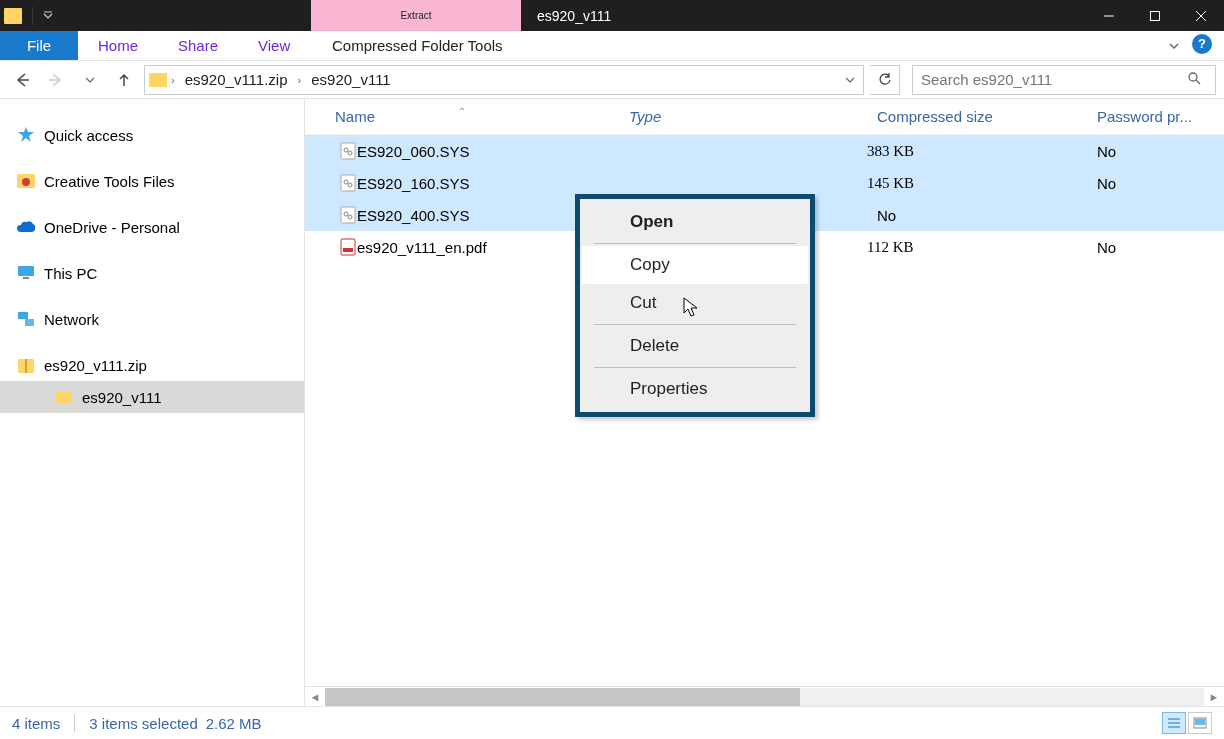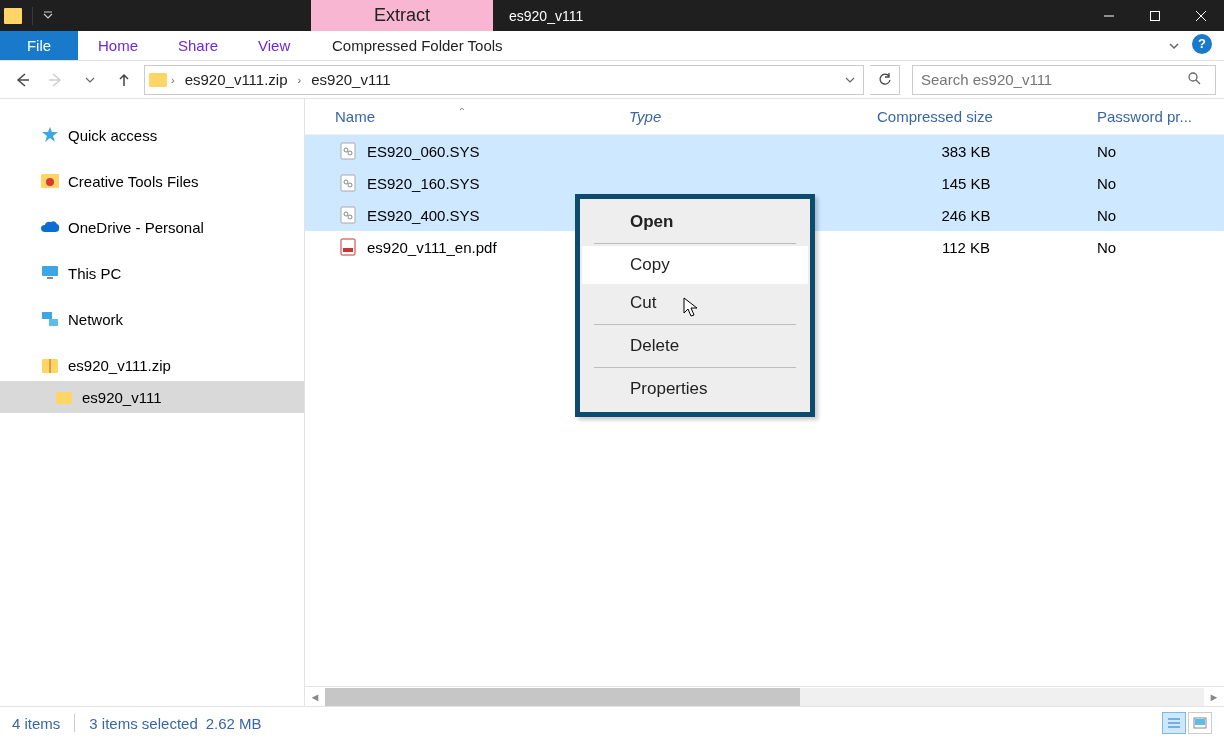--- a/index.html
+++ b/index.html
@@ -4,21 +4,21 @@
 <style>
 * { box-sizing: border-box; margin: 0; padding: 0; font-family: "Segoe UI", Arial, sans-serif; }
 body { width: 1224px; height: 739px; overflow: hidden; background: #fff; position: relative; }
 
 
 .titlebar { height: 31px; background: #1f1f1f; display: flex; align-items: stretch; color: #fff; }
 .titlebar .qat { display: flex; align-items: center; padding: 0 4px; gap: 6px; }
 .titlebar .qat .folder-tb { width: 18px; height: 16px; background: #ffd666; border-radius: 1px; margin-right: 4px; }
 .titlebar .qat .sep { width: 1px; height: 18px; background: #3a3a3a; }
 .titlebar .qat .dd { width: 18px; display:flex; align-items:center; justify-content:center;}
-.titlebar .contextual { width: 182px; background: #f8b6d2; color:#222; display:flex; align-items:center; justify-content:center; font-size: 18px; margin-left: 250px;}
+.titlebar .contextual { width: 210px; background: #f8b6d2; color:#222; display:flex; align-items:center; justify-content:center; font-size: 10px; margin-left: 250px;}
 .titlebar .title { flex:1; display:flex; align-items:center; padding-left: 16px; font-size: 14px; color: #fff;}
 .titlebar .winbtns { display:flex; }
 .titlebar .winbtn { width: 46px; display:flex; align-items:center; justify-content:center; }
 .titlebar svg { display:block; }
 
 
 .ribbon { height: 30px; background: #fff; border-bottom: 1px solid #e3e3e3; display:flex; align-items:stretch; }
 .ribbon .file { width: 78px; background: #1979ca; color:#ffffff; display:flex; align-items:center; justify-content:center; font-size:15px; }
 .ribbon .tab { padding: 0 20px; display:flex; align-items:center; font-size:15px; color:#6d28d9; }
 .ribbon .contextual-tab { width: 210px; text-align:center; display:flex; align-items:center; justify-content:center; font-size:15px; color:#222; margin-left: 0;}
@@ -38,41 +38,41 @@
 .addrbox .grow { flex:1; }
 .addrbox .dd2 { width:18px; display:flex; justify-content:center; color:#666; }
 .refresh { width: 30px; height:30px; border:1px solid #ccc; border-left:none; display:flex; align-items:center; justify-content:center; color:#444; }
 .searchbox { width: 304px; height:30px; border:1px solid #ccc; display:flex; align-items:center; padding: 0 8px; margin-left: 6px;}
 .searchbox input { border:none; flex:1; font-size:15px; color:#666; outline:none; }
 .searchbox .sicon { width:20px; color:#666; }
 
 
 .body { display:flex; height: calc(739px - 31px - 30px - 38px - 33px); }
 .nav { width: 305px; border-right: 1px solid #e3e3e3; padding-top: 20px; font-size:15px; overflow:hidden;}
-.nav .item { height: 32px; display:flex; align-items:center; padding-left: 40px; gap: 8px; }
+.nav .item { height: 32px; display:flex; align-items:center; padding-left: 16px; gap: 8px; }
 .nav .item.sub { padding-left: 54px; }
 .nav .item.selected { background: #d9d9d9; }
 .nav .item .icon { width: 20px; height:20px; display:flex; align-items:center; justify-content:center; }
 .nav .gap { height: 14px; }
 
 
 .content { flex:1; display:flex; flex-direction:column; position:relative; }
 .cols { height: 36px; display:flex; align-items:center; border-bottom: 1px solid #f0f0f0; font-size:15px; color:#3866a6; }
 .col-name { width: 314px; padding-left: 30px; position:relative; }
 .col-sort { position:absolute; top:-2px; left:50%; transform:translateX(-50%); font-size:10px; color:#888; }
 .col-type { width: 248px; padding-left: 10px; font-style: italic;}
 .col-size { width: 220px; padding-left: 10px;}
 .col-pw { flex:1; padding-left:10px; white-space:nowrap; overflow:hidden;}
 
 .files { }
 .row { height: 32px; display:flex; align-items:center; font-size:15px; }
 .row.selected { background: #cde8ff; }
-.row .c-name { width: 314px; padding-left: 34px; display:flex; align-items:center; gap:10px; }
+.row .c-name { width: 314px; padding-left: 34px; display:flex; align-items:center; }
 .row .c-type { width: 248px; padding-left:10px; overflow:hidden; white-space:nowrap;}
-.row .c-size { width: 220px; text-align:center; padding-right: 22px; }
+.row .c-size { width: 220px; text-align:left; padding-right: 22px; font-family: Liberation Serif, serif; }
 .row .c-pw { flex:1; padding-left:10px; }
 .ficon { width: 18px; height:20px; display:flex; align-items:center; justify-content:center;}
 
 
 .hscroll { height: 20px; border-top: 1px solid #e3e3e3; display:flex; align-items:center; }
 .hscroll .arrow { width: 20px; display:flex; align-items:center; justify-content:center; color:#888; font-size:11px;}
 .hscroll .track { flex:1; height:18px; background:#f0f0f0; position:relative;}
 .hscroll .thumb { position:absolute; left:0; top:0; height:100%; width:54%; background:#c6c6c6;}
 
 
@@ -330,21 +330,20 @@
             <span class="ficon">
               <svg width="16" height="18">
                 <rect x="1" y="1" width="14" height="16" rx="1" fill="#fff" stroke="#aaa"></rect>
                 <circle cx="6" cy="8" r="2" fill="none" stroke="#888"></circle>
                 <circle cx="10" cy="11" r="2" fill="none" stroke="#888"></circle>
               </svg>
             </span>
             <span>ES920_400.SYS</span>
           </div>
           <div class="c-type"></div>
-          <div class="c-size">246 KB</div>
           <div class="c-pw">No</div>
         </div>
         <div class="row">
           <div class="c-name">
             <span class="ficon">
               <svg width="16" height="18">
                 <rect x="1" y="1" width="14" height="16" rx="1" fill="#fff" stroke="#c33"></rect>
                 <rect x="3" y="10" width="10" height="4" fill="#c33"></rect>
               </svg>
             </span>

